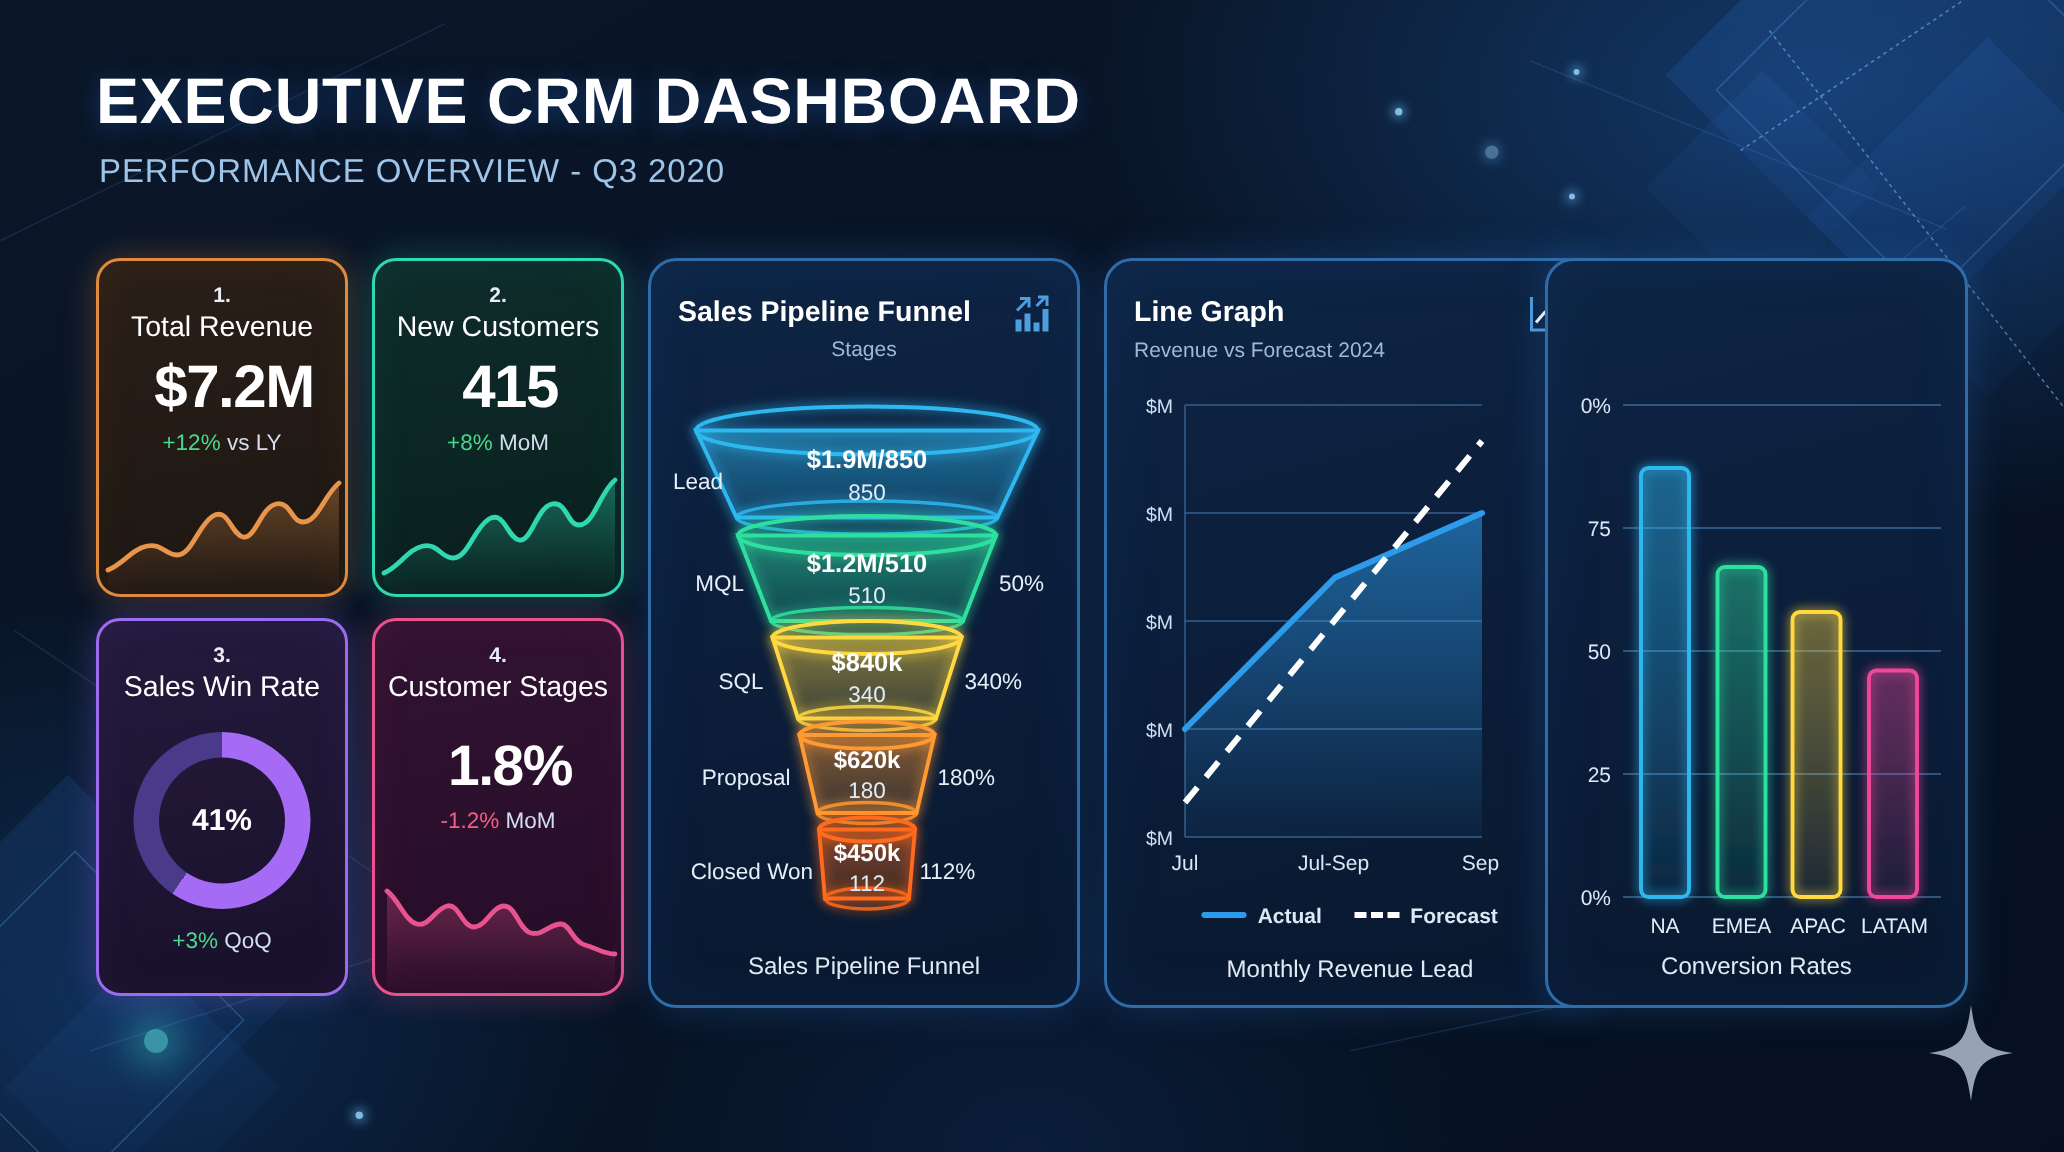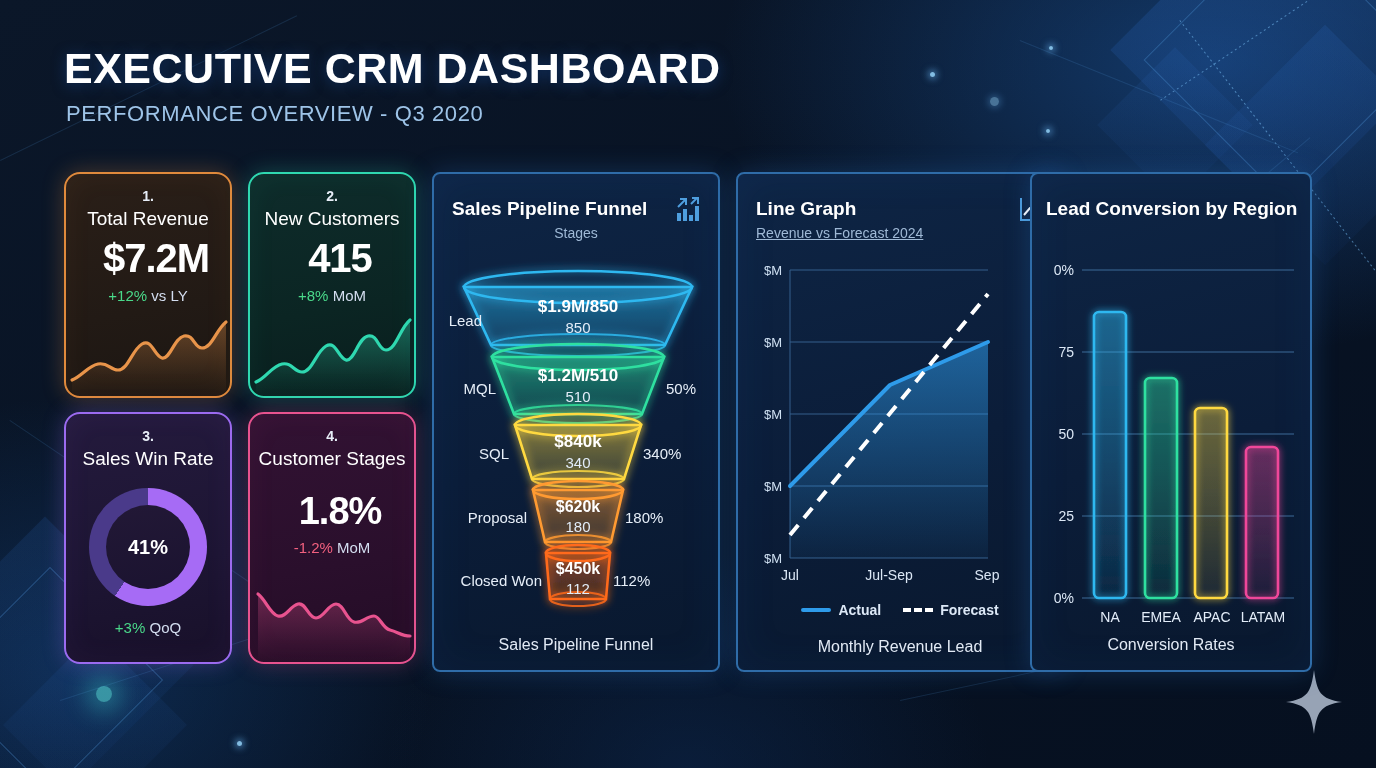--- a/index.html
+++ b/index.html
@@ -67,21 +67,21 @@
   .donut { position:relative; width:118px; height:118px; margin:18px auto 0; }
   .donut .ring { position:absolute; inset:0; border-radius:50%; }
   .donut .hole { position:absolute; inset:17px; border-radius:50%;
     background:linear-gradient(170deg,#221836,#1b1330); }
   .donut .dlabel { position:absolute; inset:0; display:flex; align-items:center;
     justify-content:center; font-size:20px; font-weight:bold; color:#fff; }
   #kpi3 .foot { position:absolute; left:0; right:0; bottom:26px; text-align:center;
     font-size:15px; color:#d4def0; }
 
   
-  .panel { position:absolute; border-radius:8px; border:2px solid #2f6ca8;
+  .panel { position:absolute; border-radius:19px; border:2px solid #2f6ca8;
     background:linear-gradient(165deg, #0e2545 0%, #0b1d39 55%, #09182e 100%);
     box-shadow:0 0 26px rgba(40,110,190,.30), inset 0 0 40px rgba(30,90,170,.10); }
   .p-title { font-size:19px; font-weight:bold; color:#fff; }
   .p-sub { font-size:14px; color:#9fb9d6; }
   .p-foot { position:absolute; left:0; right:0; bottom:14px; text-align:center;
     font-size:16px; color:#e2eaf5; }
   .p-icon { position:absolute; }
 
   #panelFunnel { left:432px; top:172px; width:288px; height:500px; }
   #panelLine   { left:736px; top:172px; width:328px; height:500px; }
@@ -315,21 +315,21 @@
         <text x="179" y="412">112%</text>
       </g>
     </svg>
 
     <div class="p-foot" style="bottom:16px;">Sales Pipeline Funnel</div>
   </div>
 
   <div class="panel" id="panelLine">
     <div style="position:absolute;left:18px;top:24px;">
       <div class="p-title">Line Graph</div>
-      <div class="p-sub" style="margin-top:5px;text-decoration:underline;">Revenue vs Forecast 2024</div>
+      <div class="p-sub" style="margin-top:5px;">Revenue vs Forecast 2024</div>
     </div>
     <svg class="p-icon" style="right:16px;top:22px;" width="28" height="28" viewBox="0 0 28 28">
       <path d="M3 2 L3 24 L26 24" stroke="#4e9ede" stroke-width="2" fill="none"></path>
       <path d="M6 19 L12 12 L16 16 L24 6" stroke="#ffffff" stroke-width="2" fill="none" stroke-linejoin="round"></path>
       <path d="M18 6 L24 6 L24 12" stroke="#ffffff" stroke-width="2" fill="none"></path>
     </svg>
 
     <svg class="line-svg" width="278" height="500" viewBox="0 0 278 500">
       <defs>
         <linearGradient id="areaG" x1="0" y1="0" x2="0" y2="1">
@@ -368,23 +368,20 @@
     </svg>
 
     <div class="legend">
       <span><span class="sw"></span><i>Actual</i></span>
       <span><span class="swd"></span><i>Forecast</i></span>
     </div>
     <div class="p-foot">Monthly Revenue Lead</div>
   </div>
 
   <div class="panel" id="panelBar">
-    <div style="position:absolute;left:14px;top:24px;">
-      <div class="p-title">Lead Conversion by Region</div>
-    </div>
 
     <svg class="bar-svg" width="282" height="500" viewBox="0 0 282 500">
       <defs>
         <filter id="bg1" x="-60%" y="-60%" width="220%" height="220%">
           <feGaussianBlur stdDeviation="3.5" result="b"></feGaussianBlur>
           <feMerge>
               <feMergeNode in="b"></feMergeNode>
               <feMergeNode in="SourceGraphic"></feMergeNode>
             </feMerge>
         </filter>

